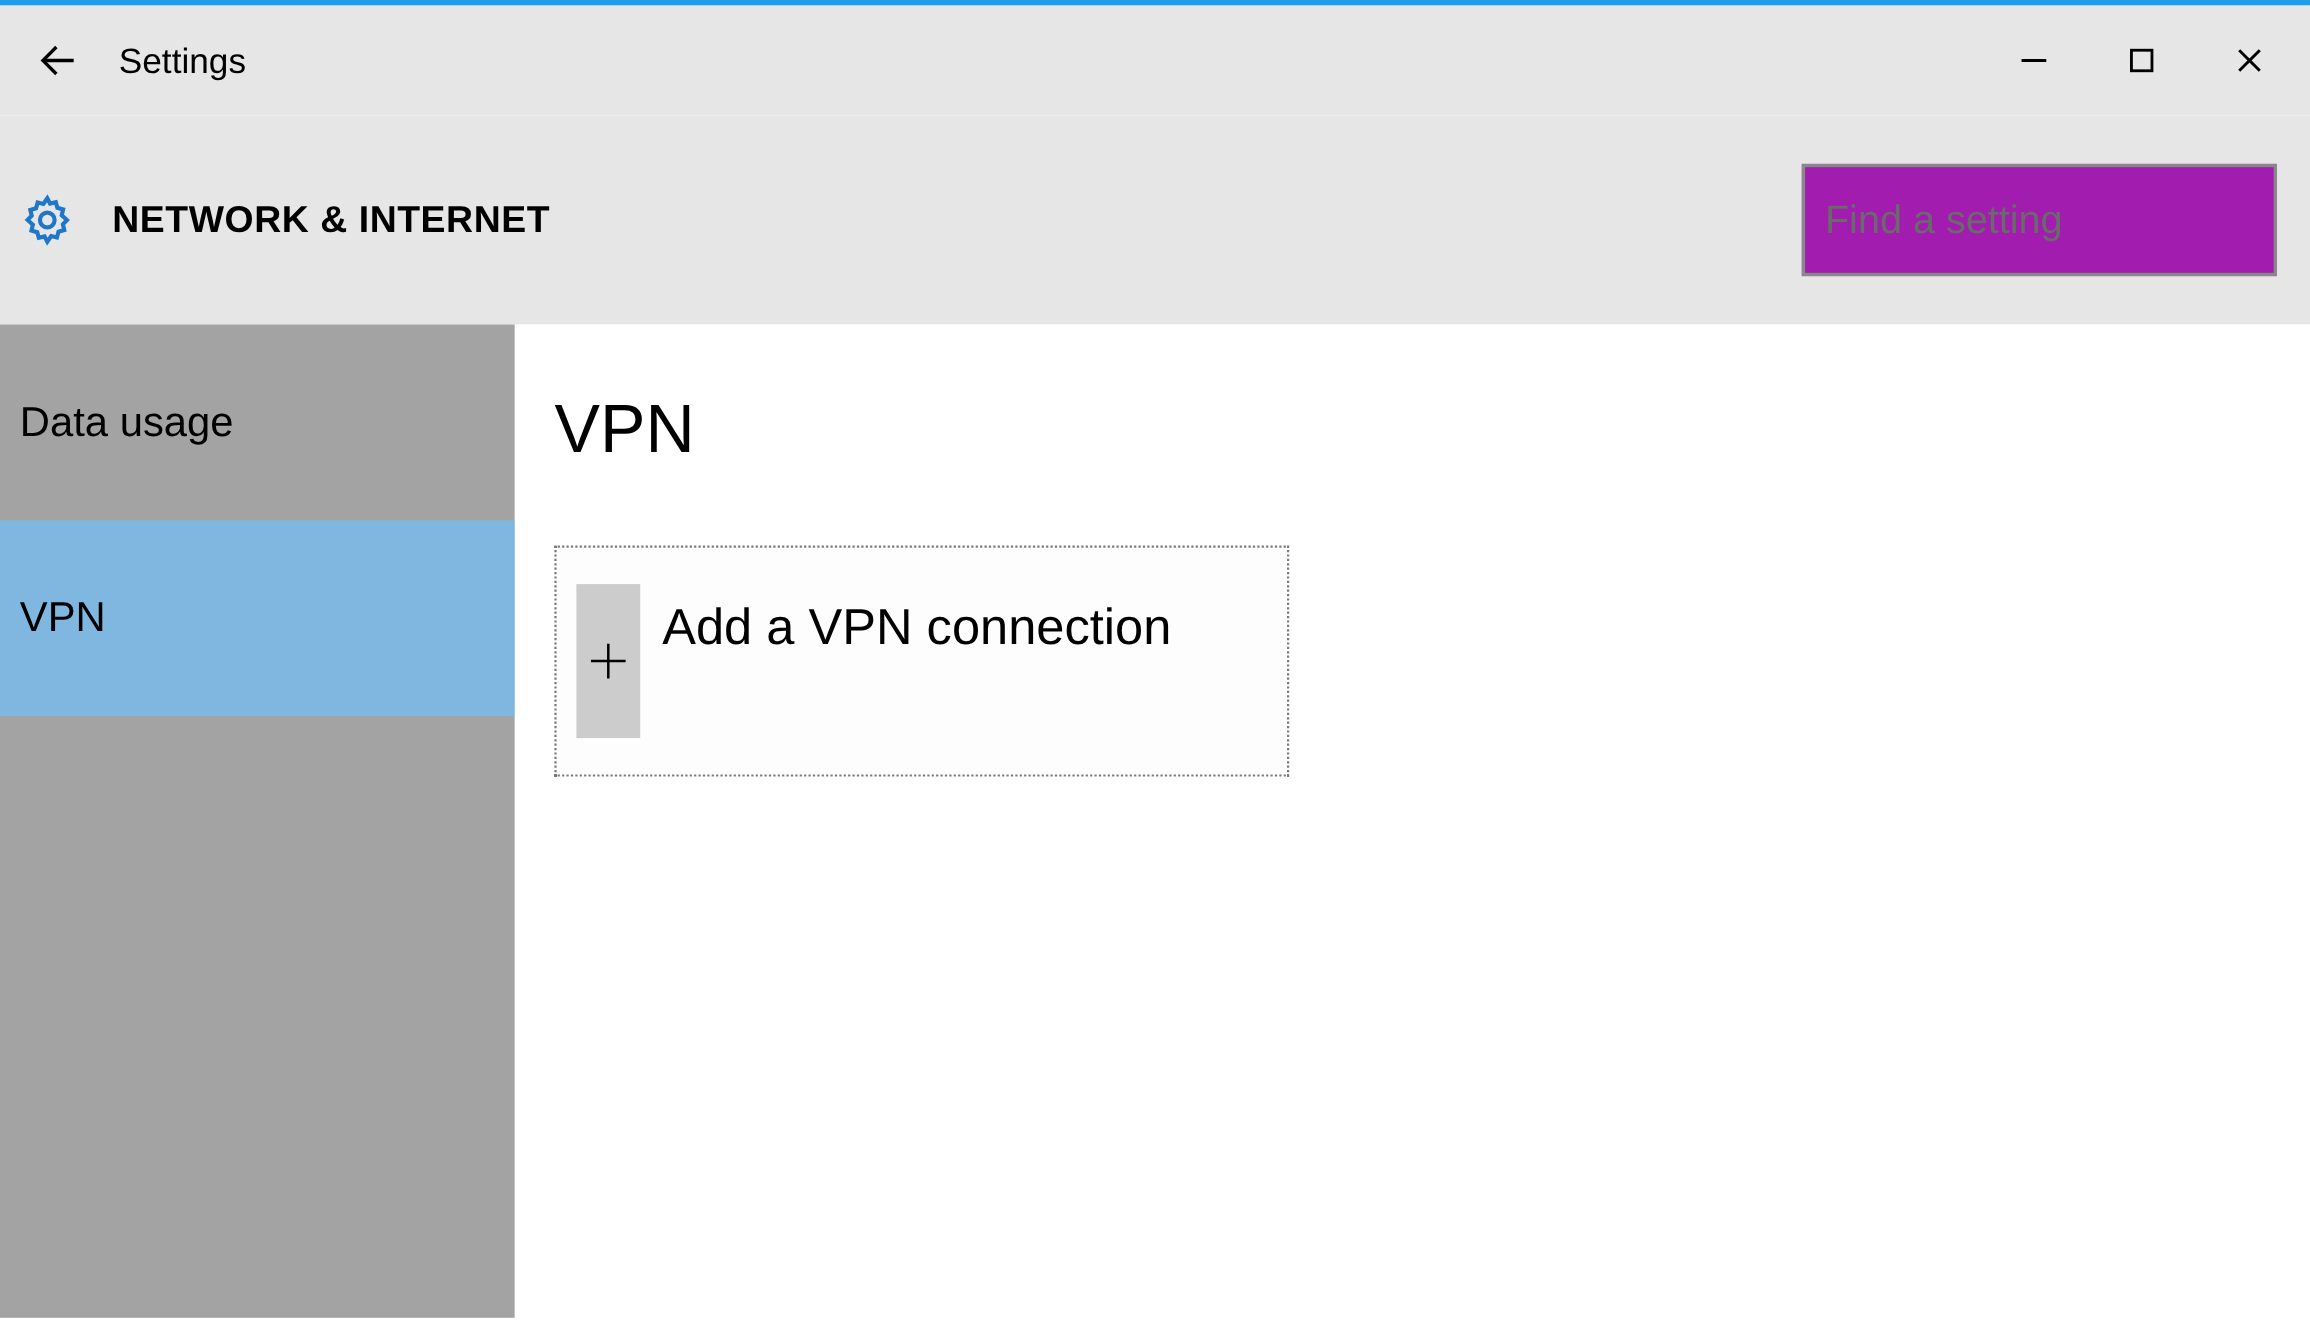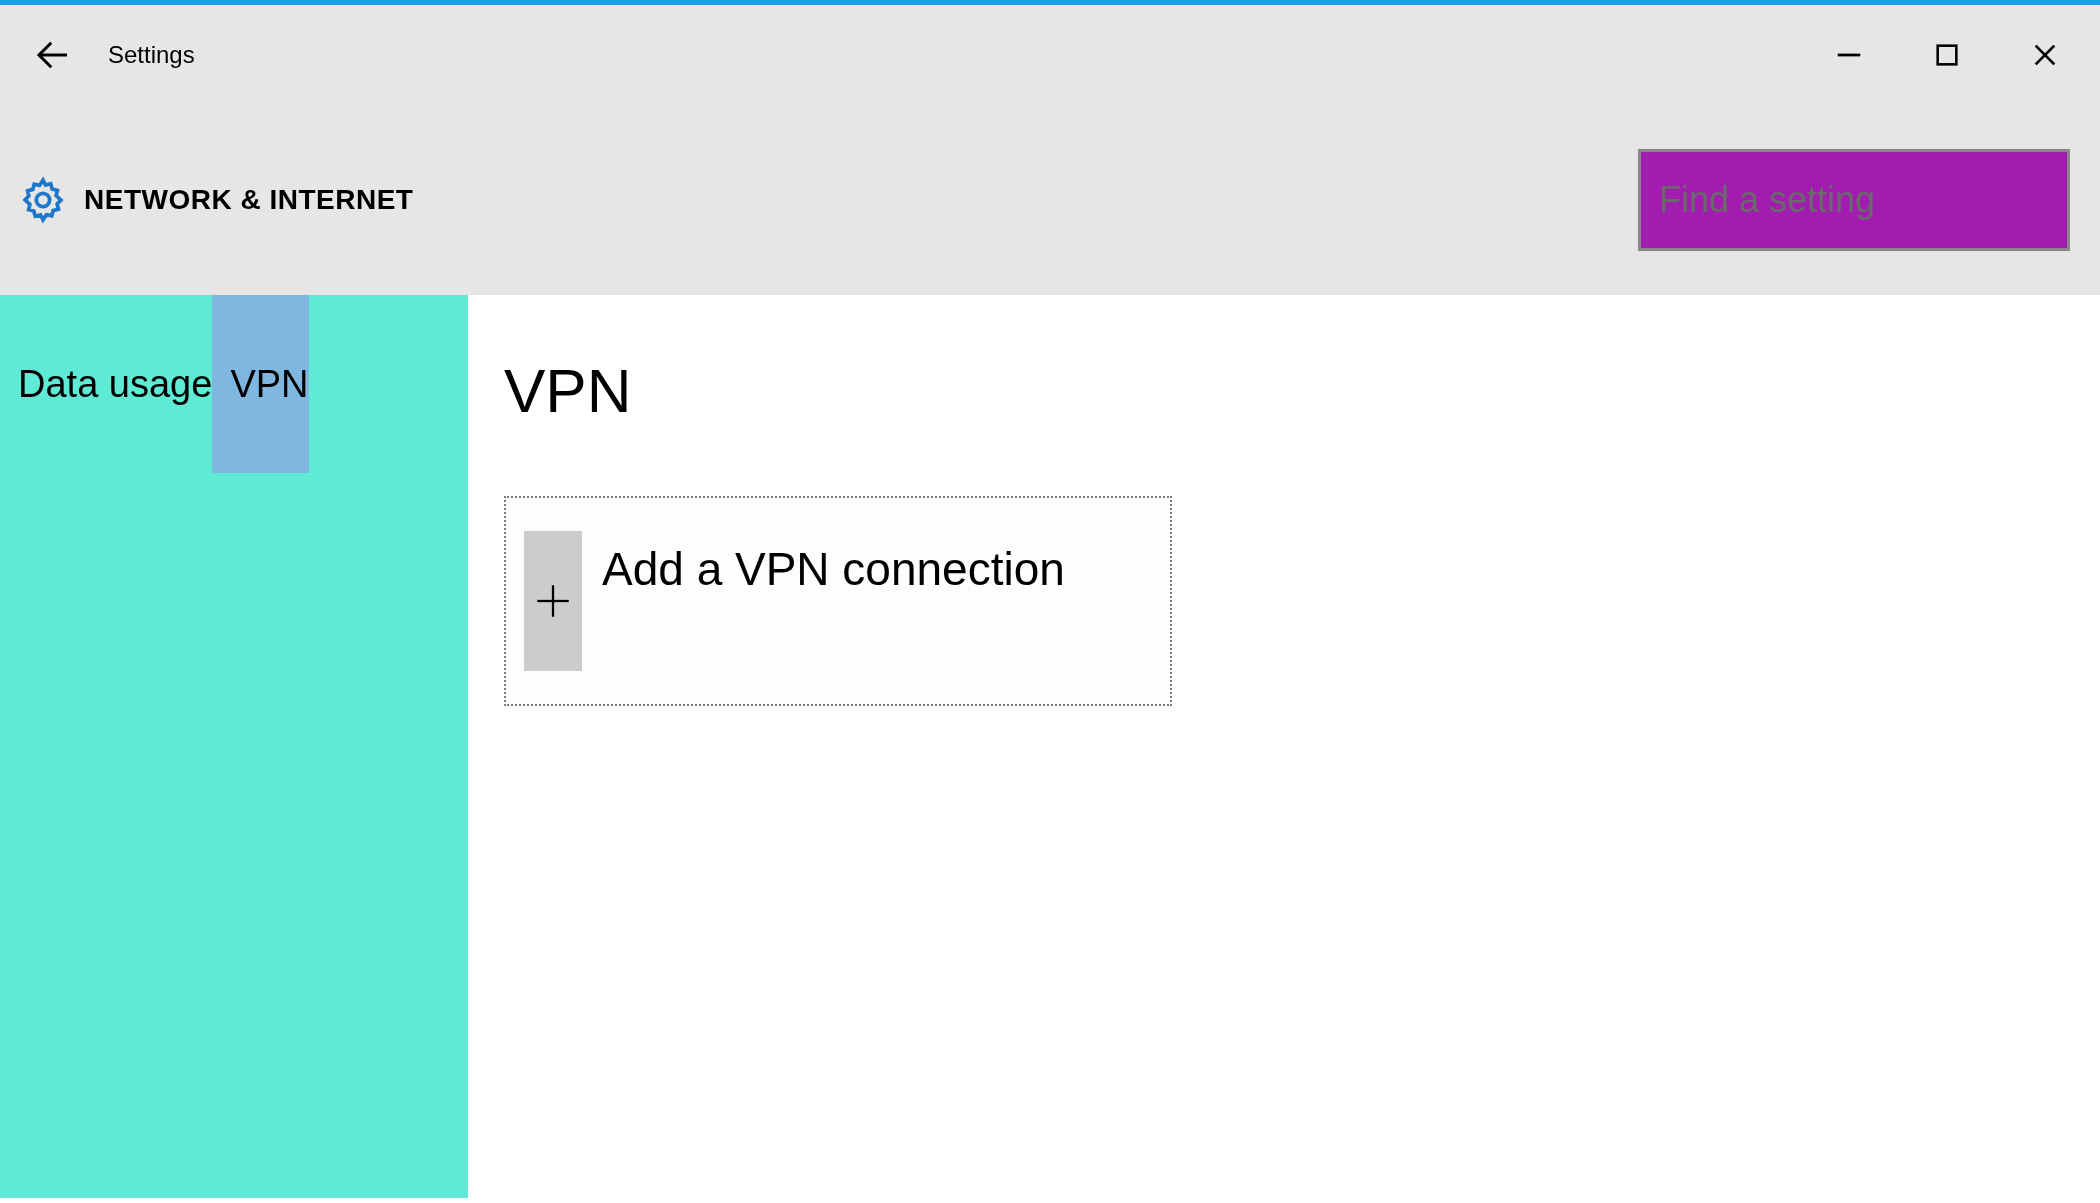--- a/index.html
+++ b/index.html
@@ -24,21 +24,21 @@
     }
     .back-btn {
       width: 50px;
       height: 50px;
       display: flex;
       align-items: center;
       justify-content: center;
       cursor: pointer;
     }
     .title-text {
-      font-size: 24px;
+      font-size: 32px;
       color: #000;
       margin-left: 30px;
       font-weight: 400;
       text-align: center;
     }
     .win-controls {
       margin-left: auto;
       display: flex;
       align-items: center;
       padding-right: 30px;
@@ -62,24 +62,24 @@
       padding: 0 30px 0 18px;
     }
     .gear-icon {
       width: 50px;
       height: 50px;
       display: flex;
       align-items: center;
       justify-content: center;
     }
     .header-label {
-      font-size: 28px;
+      font-size: 34px;
       font-weight: 600;
       color: #000;
-      margin-left: 16px;
+      margin-left: 34px;
       letter-spacing: 0.5px;
     }
     .search-wrap {
       margin-left: auto;
       display: flex;
       align-items: center;
       width: 432px;
       height: 102px;
       background: #a21caf;
       border: 3px solid #888;
@@ -96,22 +96,23 @@
     }
     .search-input::placeholder {
       color: #6a6a6a;
     }
     .content {
       display: flex;
       height: calc(100% - 295px);
     }
     .sidebar {
       width: 468px;
-      background: #5eead4;
-      display: flex;
+      background: #a3a3a3;
+      display: flex;
+      flex-direction: column;
     }
     .sb-item {
       height: 178px;
       display: flex;
       align-items: center;
       padding-left: 18px;
       font-size: 38px;
       color: #000;
       cursor: pointer;
       font-weight: 400;

